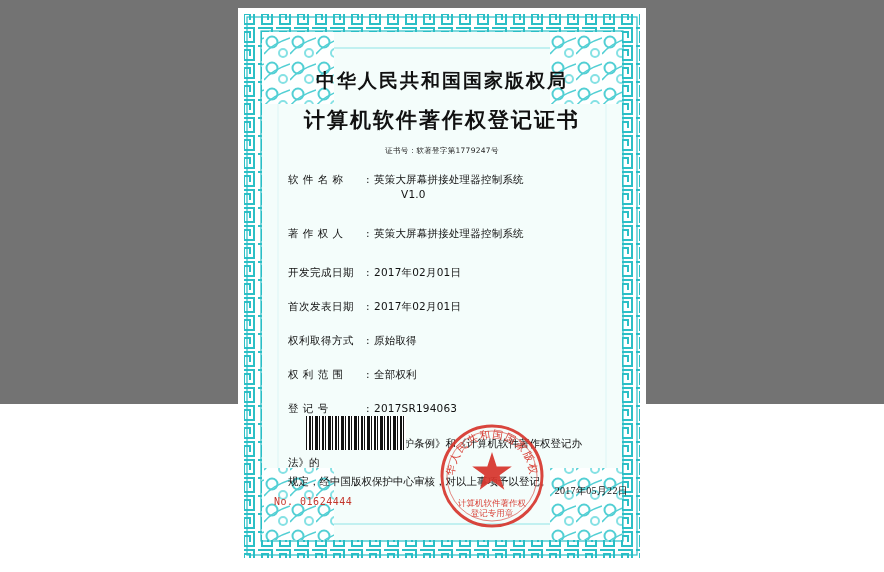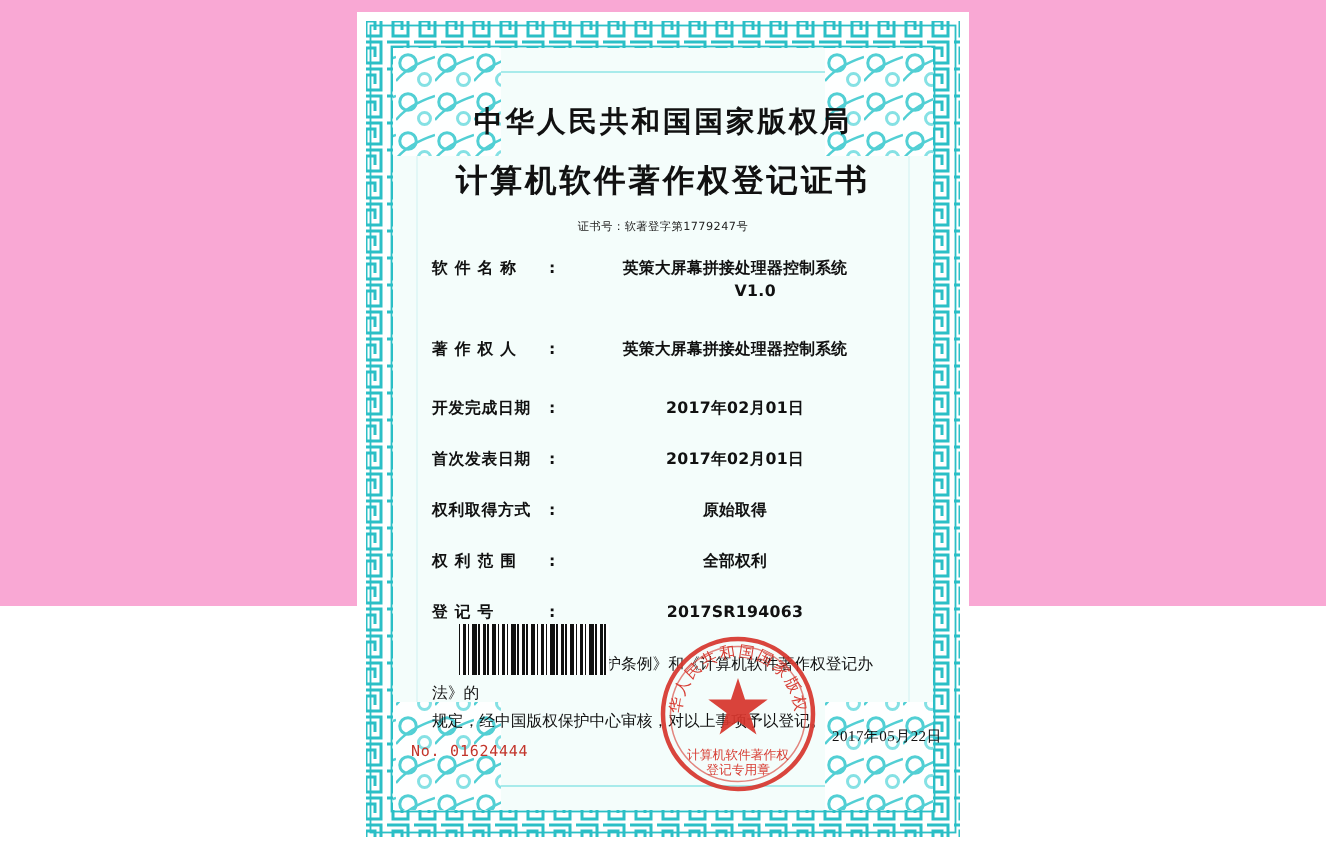--- a/index.html
+++ b/index.html
@@ -11,21 +11,21 @@
     width: 884px;
     height: 572px;
     font-family: "Liberation Serif", serif;
     overflow: hidden;
   }
 
   #page {
     position: relative;
     width: 884px;
     height: 404px;
-    background: #f9a8d4;
+    background: #737373;
   }
 
   
   .cert-paper {
     position: absolute;
     left: 238px;
     top: 8px;
     width: 408px;
     height: 556px;
     background: #f4fdfb;
@@ -90,36 +90,34 @@
     padding-left: 10px;
   }
   .field-row {
     display: flex;
     align-items: flex-start;
     font-size: 10.5px;
     line-height: 15px;
     margin-bottom: 11px;
     font-family: "DejaVu Sans", sans-serif;
     color: #111;
-    font-weight: bold;
   }
   .field-label {
     width: 78px;
     flex: 0 0 78px;
     letter-spacing: 0.5px;
     white-space: nowrap;
   }
   .field-colon {
     width: 8px;
     flex: 0 0 8px;
   }
   .field-value {
     flex: 1 1 auto;
     letter-spacing: 0.2px;
-    text-align: center;
   }
   .field-value .line2 {
     display: block;
     margin-left: 27px;
   }
   .gap-lg { margin-bottom: 19px; }
   .gap-xl { margin-bottom: 24px; }
 
   .paragraph {
     margin-top: 18px;

